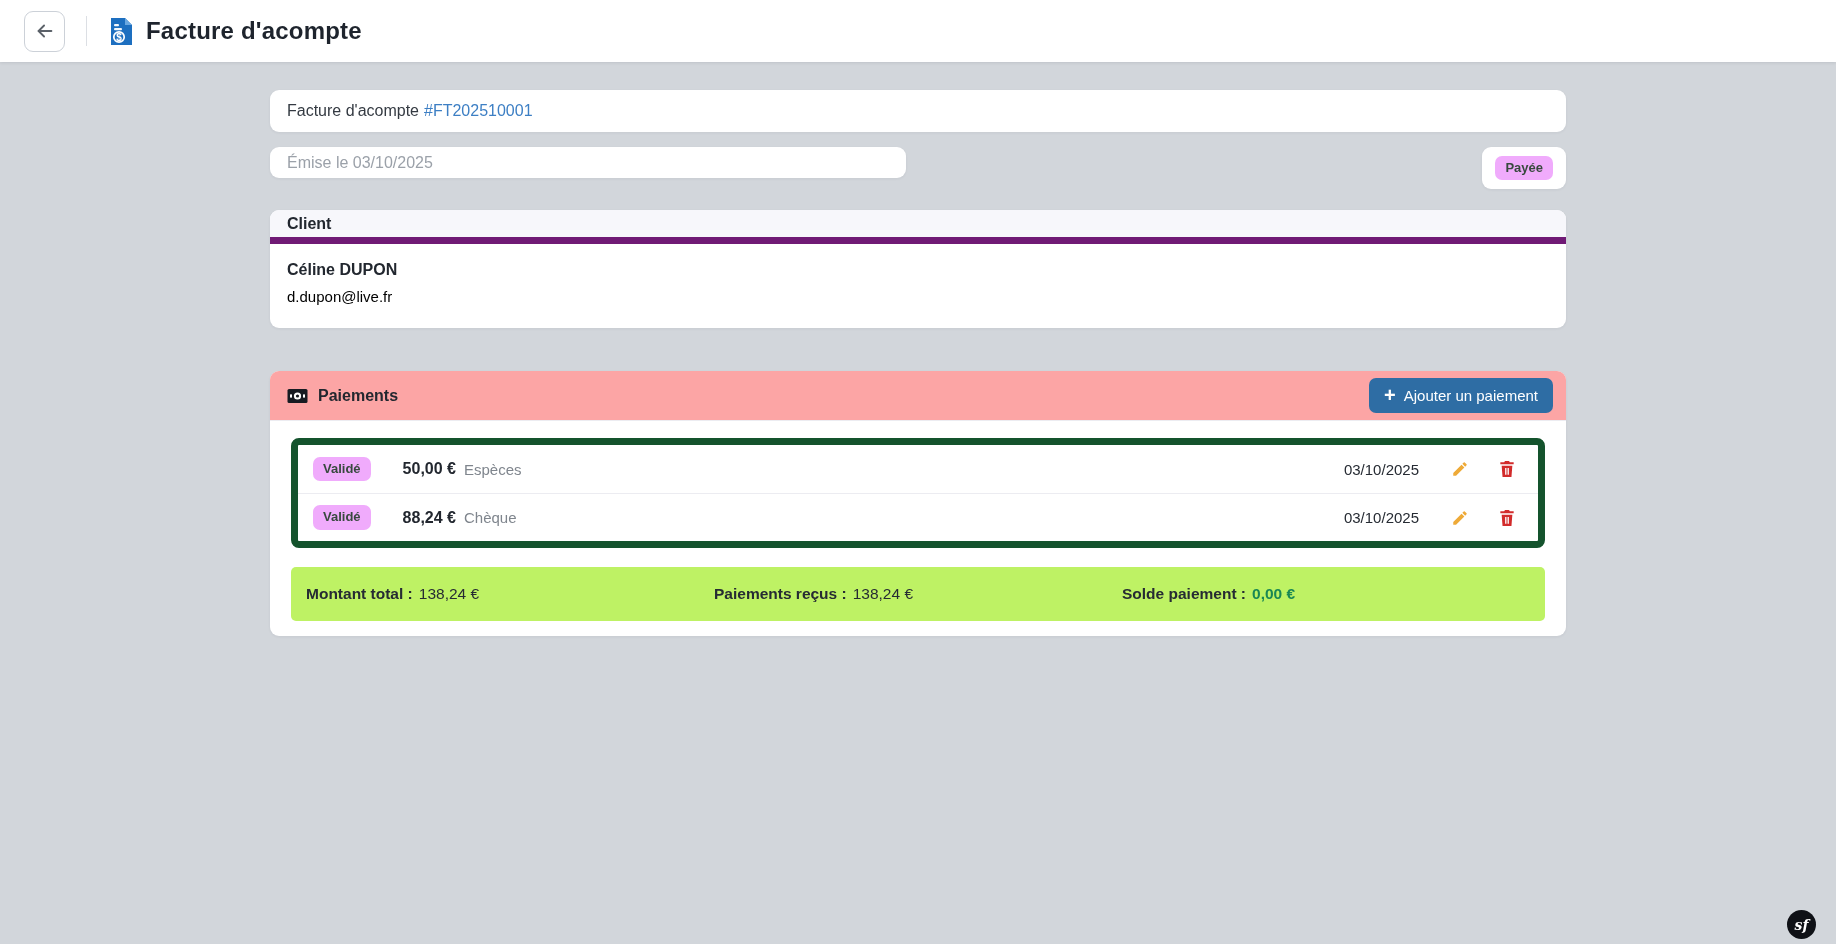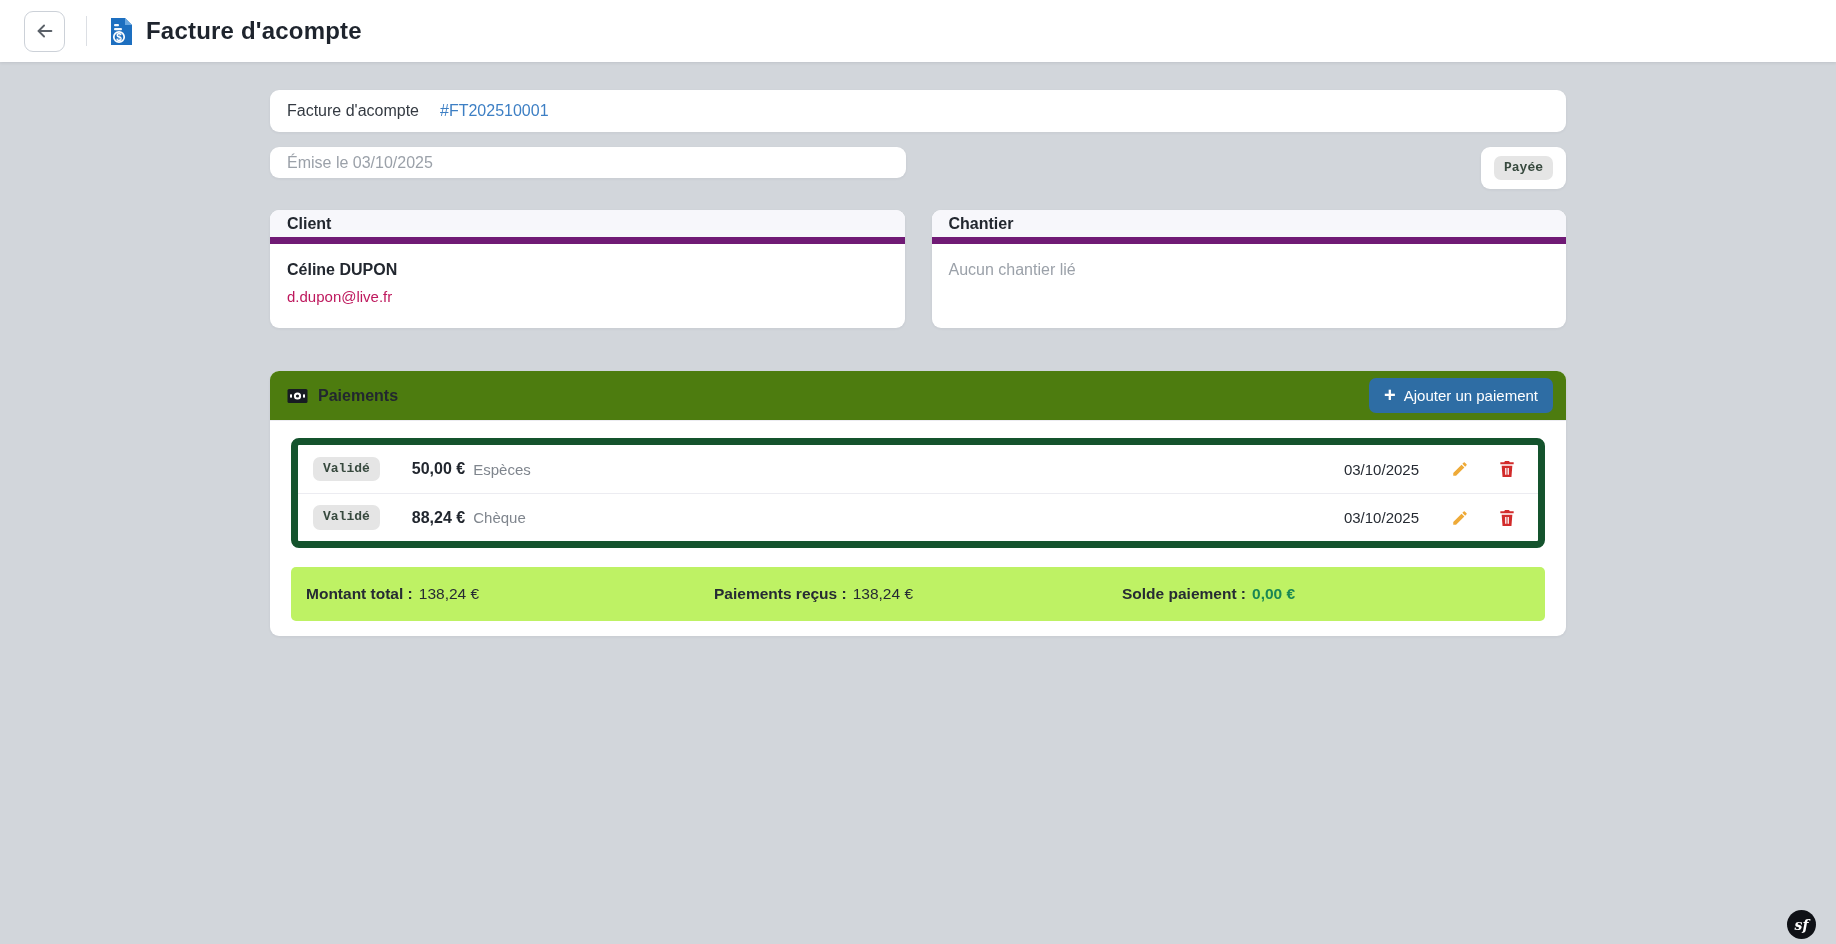--- a/index.html
+++ b/index.html
@@ -41,62 +41,61 @@
     box-shadow: 0 1px 3px rgba(30,35,45,.06);
   }
 
   .invoice-title-card {
     height: 42px;
     display: flex; align-items: center;
     padding: 0 17px;
     font-size: 16px;
     color: #343a42;
   }
-  .invoice-number { color: #3d7fc4; margin-left: 21px; }
+  .invoice-number { color: #3d7fc4; margin-left: 5px; }
 
   .row2 { display: flex; justify-content: space-between; align-items: flex-start; margin-top: 15px; }
   .date-card {
     width: 636px; height: 31px;
     display: flex; align-items: center;
     padding: 0 17px;
     color: #9ba1a9; font-size: 16px;
   }
   .paid-card { height: 42px; display: flex; align-items: center; padding: 0 13px; }
 
   .badge {
-    background: #e5e5e5;
+    background: #f0abfc;
     color: #37493e;
     font-weight: bold;
     font-size: 13px;
     padding: 4px 10px;
     border-radius: 7px;
     line-height: 1.25;
-    font-family: Liberation Mono, monospace;
   }
 
   .info-grid { display: flex; gap: 27px; margin-top: 21px; }
   .info-card { flex: 1; overflow: hidden; }
   .section-head {
     background: #f7f7fb;
     border-bottom: 7px solid #701a75;
     padding: 0 17px;
     height: 34px;
     display: flex; align-items: center;
     font-weight: bold; font-size: 16px; color: #22272f;
   }
   .info-body { padding: 17px; min-height: 84px; }
   .client-name { font-weight: bold; font-size: 16px; }
-  .client-email { margin-top: 9px; font-size: 15px; color: #be185d; }
+  .client-email { margin-top: 9px; font-size: 15px; color: #000000; }
   .muted { color: #9ba1a9; font-size: 16px; }
 
   
   .payments-card { margin-top: 43px; overflow: hidden; }
   .pay-head {
     display: flex; align-items: center; justify-content: space-between;
-    background: #4d7c0f;
+    background: #fca5a5;
     border-bottom: 1px solid #ececf1;
     height: 50px;
     padding: 0 13px 0 17px;
   }
   .pay-head-left { display: flex; align-items: center; gap: 10px; font-weight: bold; font-size: 16px; }
   .money-icon { width: 21px; height: 16px; }
   .add-btn {
     background: #2e6da4;
     color: #fff;
     border: none;
@@ -187,26 +186,20 @@
   </div>
 
   <div class="info-grid">
     <section class="card info-card">
       <div class="section-head">Client</div>
       <div class="info-body">
         <div class="client-name">Céline DUPON</div>
         <div class="client-email">d.dupon@live.fr</div>
       </div>
     </section>
-    <section class="card info-card">
-      <div class="section-head">Chantier</div>
-      <div class="info-body">
-        <div class="muted">Aucun chantier lié</div>
-      </div>
-    </section>
   </div>
 
   <section class="card payments-card">
     <div class="pay-head">
       <div class="pay-head-left">
         <span class="money-icon">
           <svg width="21" height="16" viewBox="0 0 21 16">
             <rect x="0.5" y="1" width="20" height="14" rx="1.5" fill="#171b22"></rect>
             <circle cx="10.5" cy="8" r="3.6" fill="#fff"></circle>
             <circle cx="10.5" cy="8" r="1.6" fill="#171b22"></circle>

